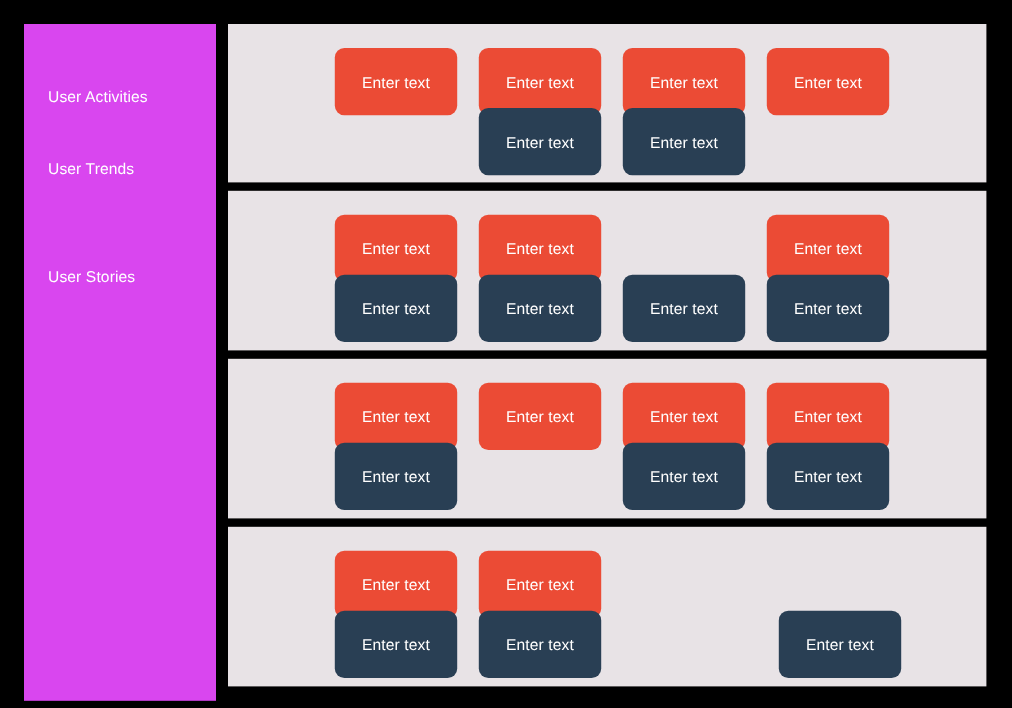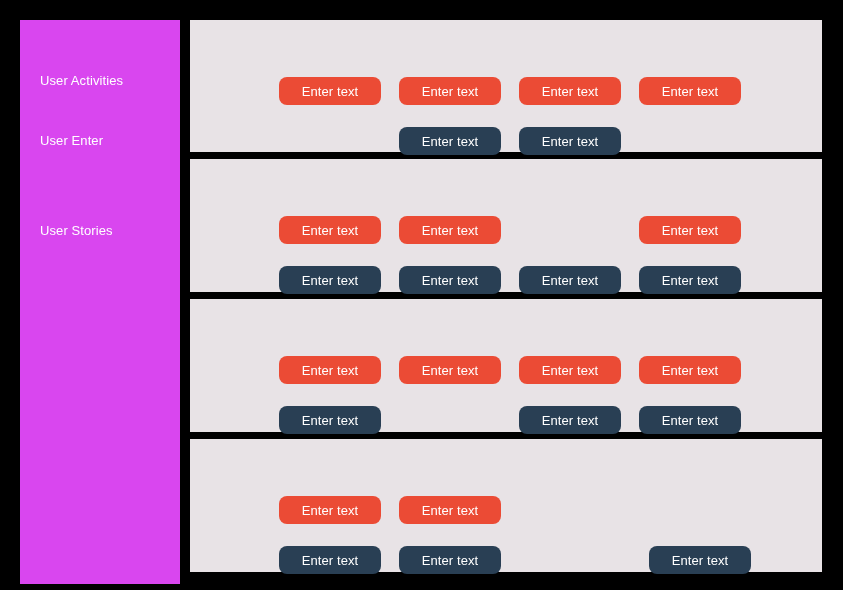--- a/index.html
+++ b/index.html
@@ -58,35 +58,34 @@
     box-sizing: border-box;
   }
   .panel-0 { top: 20px;  height: 132px; }
   .panel-1 { top: 159px; height: 133px; }
   .panel-2 { top: 299px; height: 133px; }
   .panel-3 { top: 439px; height: 133px; }
 
   
   .btn {
     position: absolute;
-    height: 28px;
+    height: 56px;
     border: none;
     border-radius: 8px;
     color: #ffffff;
     font-family: "Liberation Sans", sans-serif;
     font-size: 13px;
     font-weight: 400;
     letter-spacing: 0.1px;
     display: flex;
     align-items: center;
     justify-content: center;
     cursor: pointer;
     padding: 0;
     white-space: nowrap;
-    margin-top: 37px;
   }
   .btn-primary { background: #eb4b35; }
   .btn-dark    { background: #293f54; }
 
   .col-0 { left: 89px;  width: 102px; }
   .col-1 { left: 209px; width: 102px; }
   .col-2 { left: 329px; width: 102px; }
   .col-3 { left: 449px; width: 102px; }
   .col-wide { left: 459px; width: 102px; }
 
@@ -96,21 +95,21 @@
 </head>
 <body>
 
 <div id="app">
 
   <div id="sidebar">
     <div class="nav-item nav-item-0">
       <span>User Activities</span>
     </div>
     <div class="nav-item nav-item-1">
-      <span>User Enter</span>
+      <span>User Trends</span>
     </div>
     <div class="nav-item nav-item-2">
       <span>User Stories</span>
     </div>
   </div>
 
   <div id="panels-host">
       <div class="panel panel-0">
         <button class="btn btn-primary col-0 rowpos-top">Enter text</button>
         <button class="btn btn-primary col-1 rowpos-top">Enter text</button>

